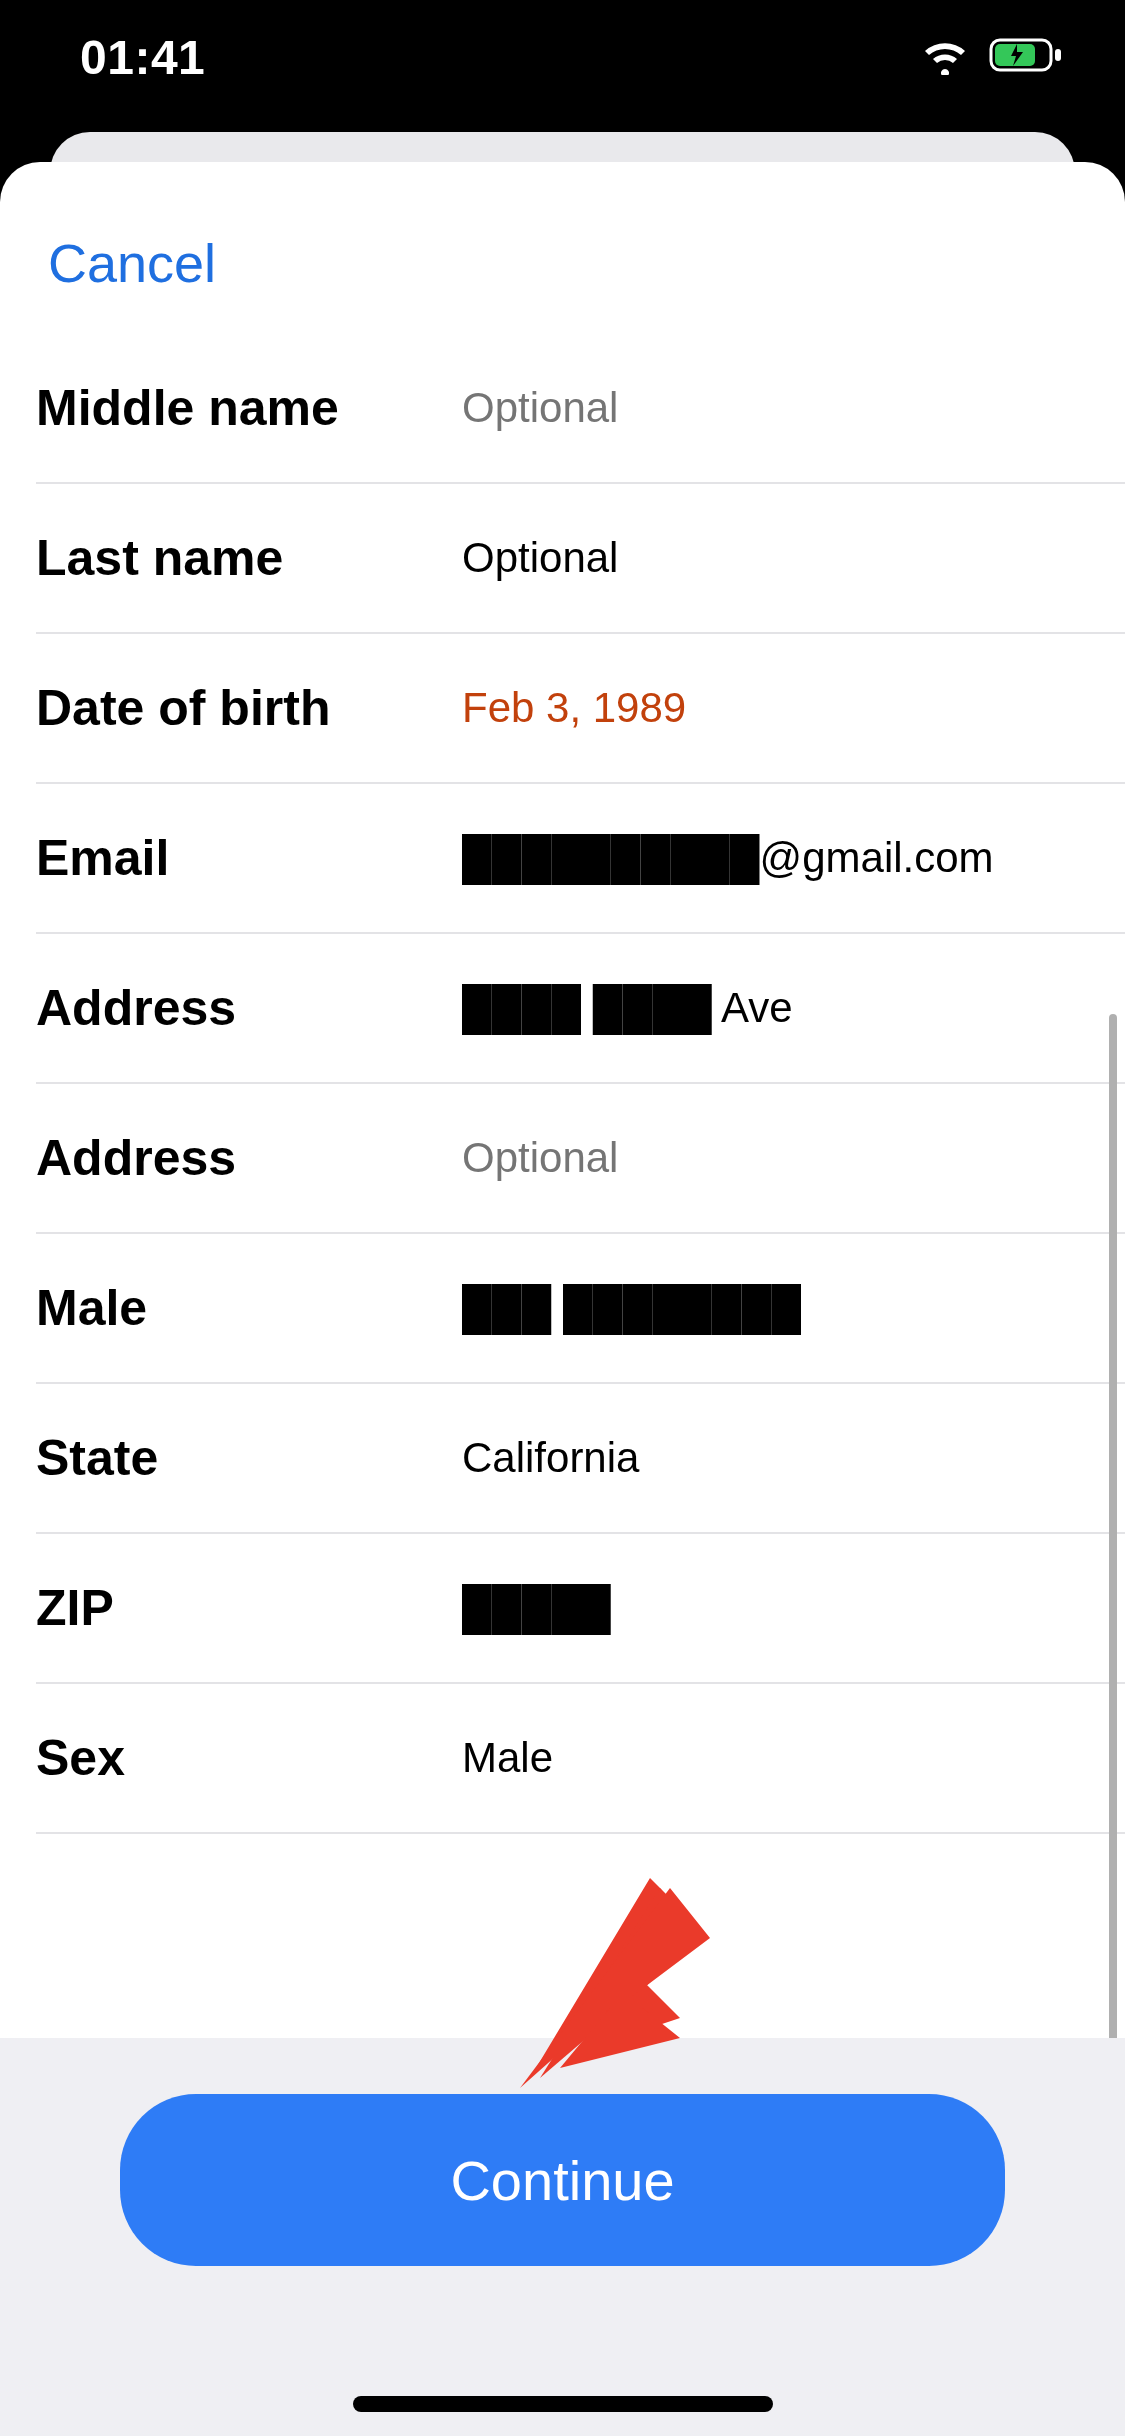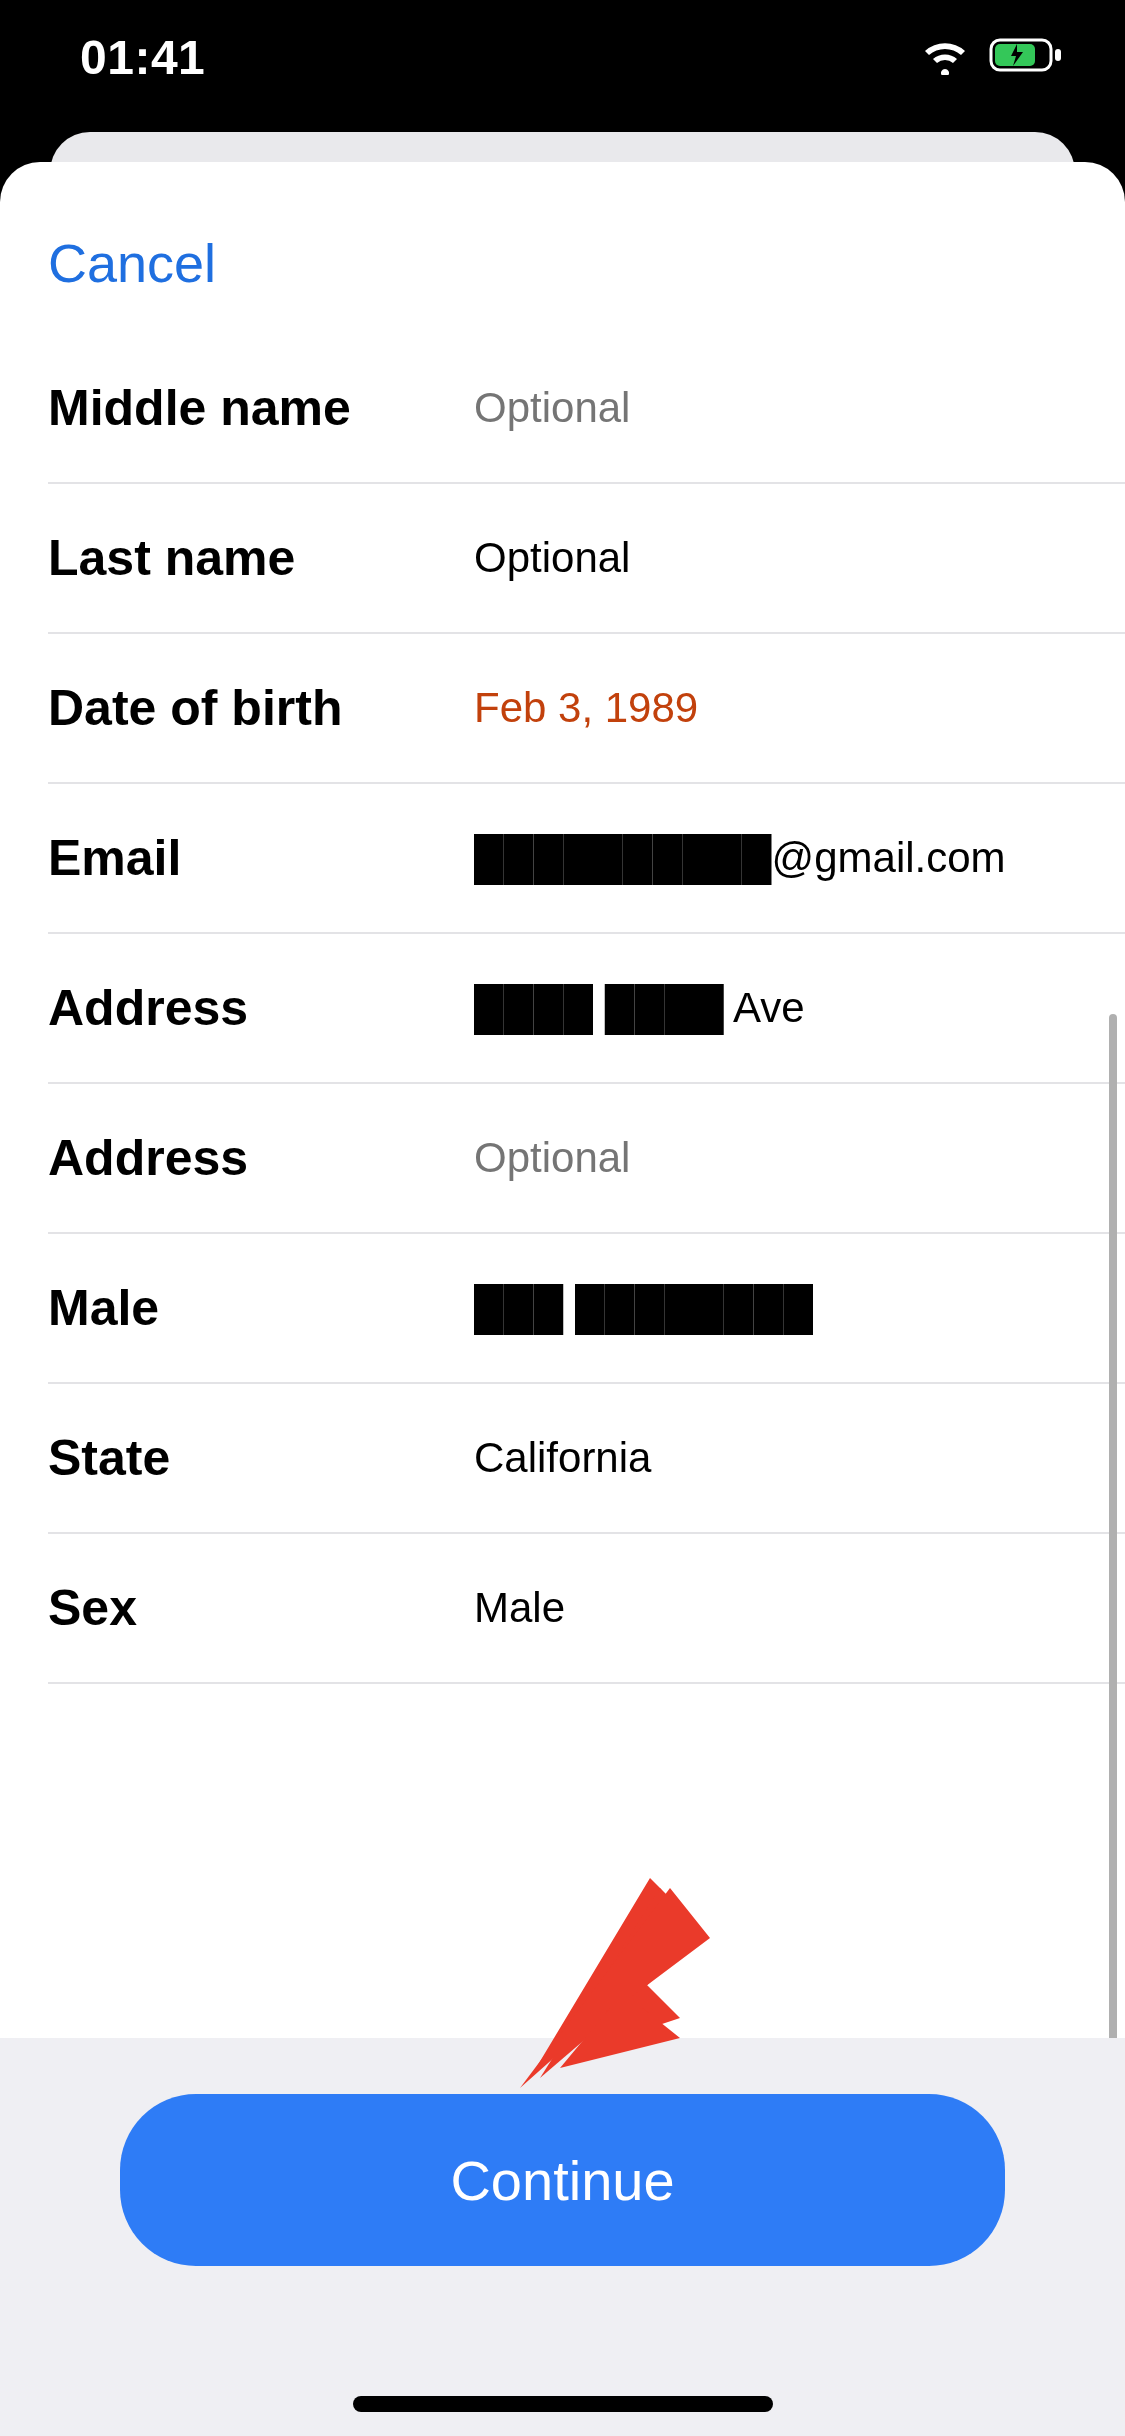--- a/index.html
+++ b/index.html
@@ -44,21 +44,21 @@
   .cancel-link {
     color: #1f6fe0;
     font-size: 54px;
     font-weight: 400;
     background: none; border: none; cursor: pointer;
   }
 
   .form-area {
     flex: 1;
     overflow-y: auto;
-    padding: 0 0 0 48px;
+    padding: 0 0 0 36px;
     position: relative;
   }
 
   .row {
     display: flex;
     align-items: center;
     min-height: 150px;
     border-bottom: 2px solid #e3e3e6;
     padding-right: 36px;
   }
@@ -199,20 +199,24 @@
     <div class="row">
       <div class="label">Male</div>
       <div class="value">███ ████████</div>
     </div>
 
     <div class="row">
       <div class="label">State</div>
       <div class="value">California</div>
     </div>
 
+    <div class="row">
+      <div class="label">ZIP</div>
+      <div class="value">█████</div>
+    </div>
 
     <div class="row">
       <div class="label">Sex</div>
       <div class="value">Male</div>
     </div>
 
     <div class="scroll-indicator"></div>
   </div>
 
   <div class="footer">

